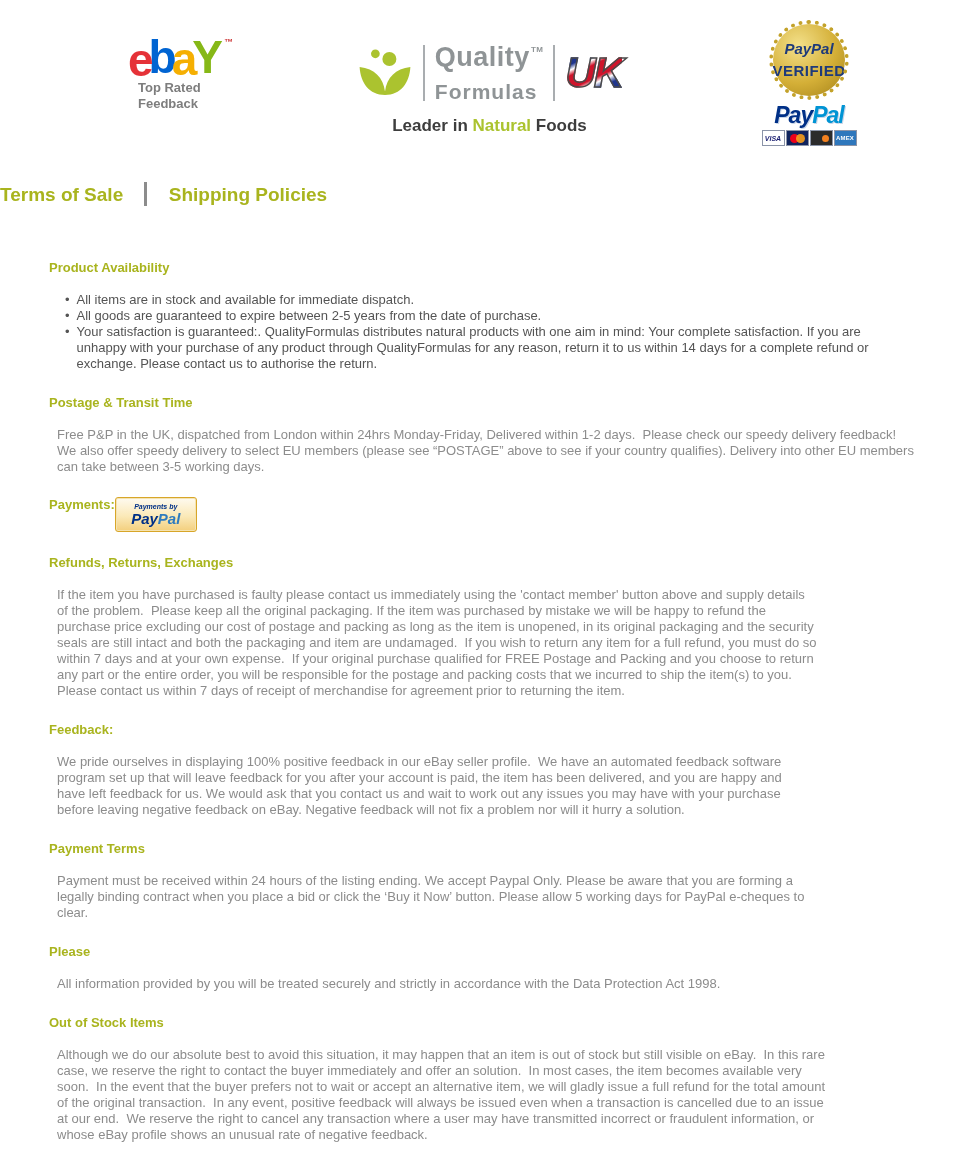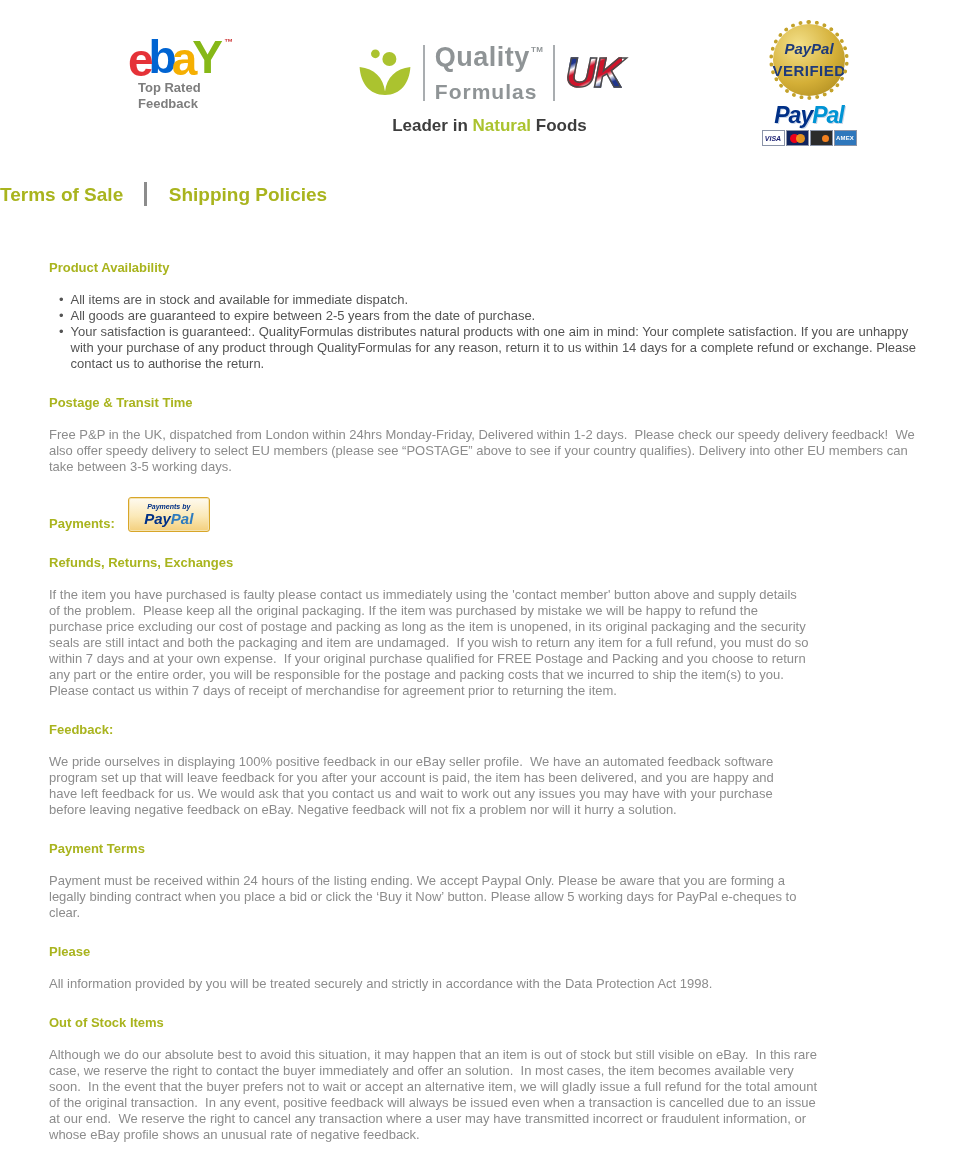--- a/index.html
+++ b/index.html
@@ -55,30 +55,30 @@
   .card.disc{background:#2b2b2b;}
   .card.disc .dot{width:7px;height:7px;border-radius:50%;background:#f48120;position:absolute;right:3px;top:4px;}
   .card.amex{background:#2e77bc;font-size:6px;font-weight:800;color:#fff;letter-spacing:.2px;}
   
   .title-row{margin-top:44px;text-align:left;font-size:19px;font-weight:700;color:var(--heading,#a9b41e);}
   .title-sep{display:inline-block;width:3px;height:24px;background:#8c8c8c;margin:0 16px;vertical-align:-5px;}
   
   .content{padding:0 35px 40px 49px;font-size:13px;line-height:16px;}
   .content h2{font-size:13px;font-weight:700;color:var(--heading,#a9b41e);margin:23px 0 17px;line-height:15px;}
   .content h2.first{margin-top:54px;}
-  .para{margin:0;white-space:pre-wrap;color:var(--body-text,#8c8c8c);}
+  .para{margin:8px;white-space:pre-wrap;color:var(--body-text,#8c8c8c);}
   .w-post{max-width:868px;}
   .w-ref{max-width:762px;}
   .w-feed{max-width:748px;}
   .w-terms{max-width:757px;}
   .w-stock{max-width:780px;}
-  .bullets{list-style:none;margin:10px;padding:0;max-width:884px;color:var(--bullet-text,#545454);}
+  .bullets{list-style:none;margin:16px;padding:0;max-width:884px;color:var(--bullet-text,#545454);}
   .bullets li{display:flex;gap:7px;}
   .bullets li::before{content:"\2022";flex:0 0 auto;color:#545454;}
-  .payments-row{display:flex;align-items:flex-end;gap:13px;margin:22px 0 0;}
+  .payments-row{display:flex;align-items:flex-start;margin:22px 0 0;}
   .payments-label{font-weight:700;color:var(--heading,#a9b41e);font-size:13px;}
   .pp-button{
     width:80px;height:33px;border:1px solid #d8a629;border-radius:3px;cursor:pointer;
     background:linear-gradient(#fefaf0,#fbe9b8 55%,#f3cf7d);
     display:flex;flex-direction:column;align-items:center;justify-content:center;line-height:1;
     box-shadow:0 0 0 1px #f4e3b2 inset;
   }
   .pp-button .l1{font-size:7px;font-weight:800;font-style:italic;color:#003087;}
   .pp-button .l2{font-size:15px;font-weight:800;font-style:italic;margin-top:1px;}
   .pp-button .l2 .pay{color:#003087;}

